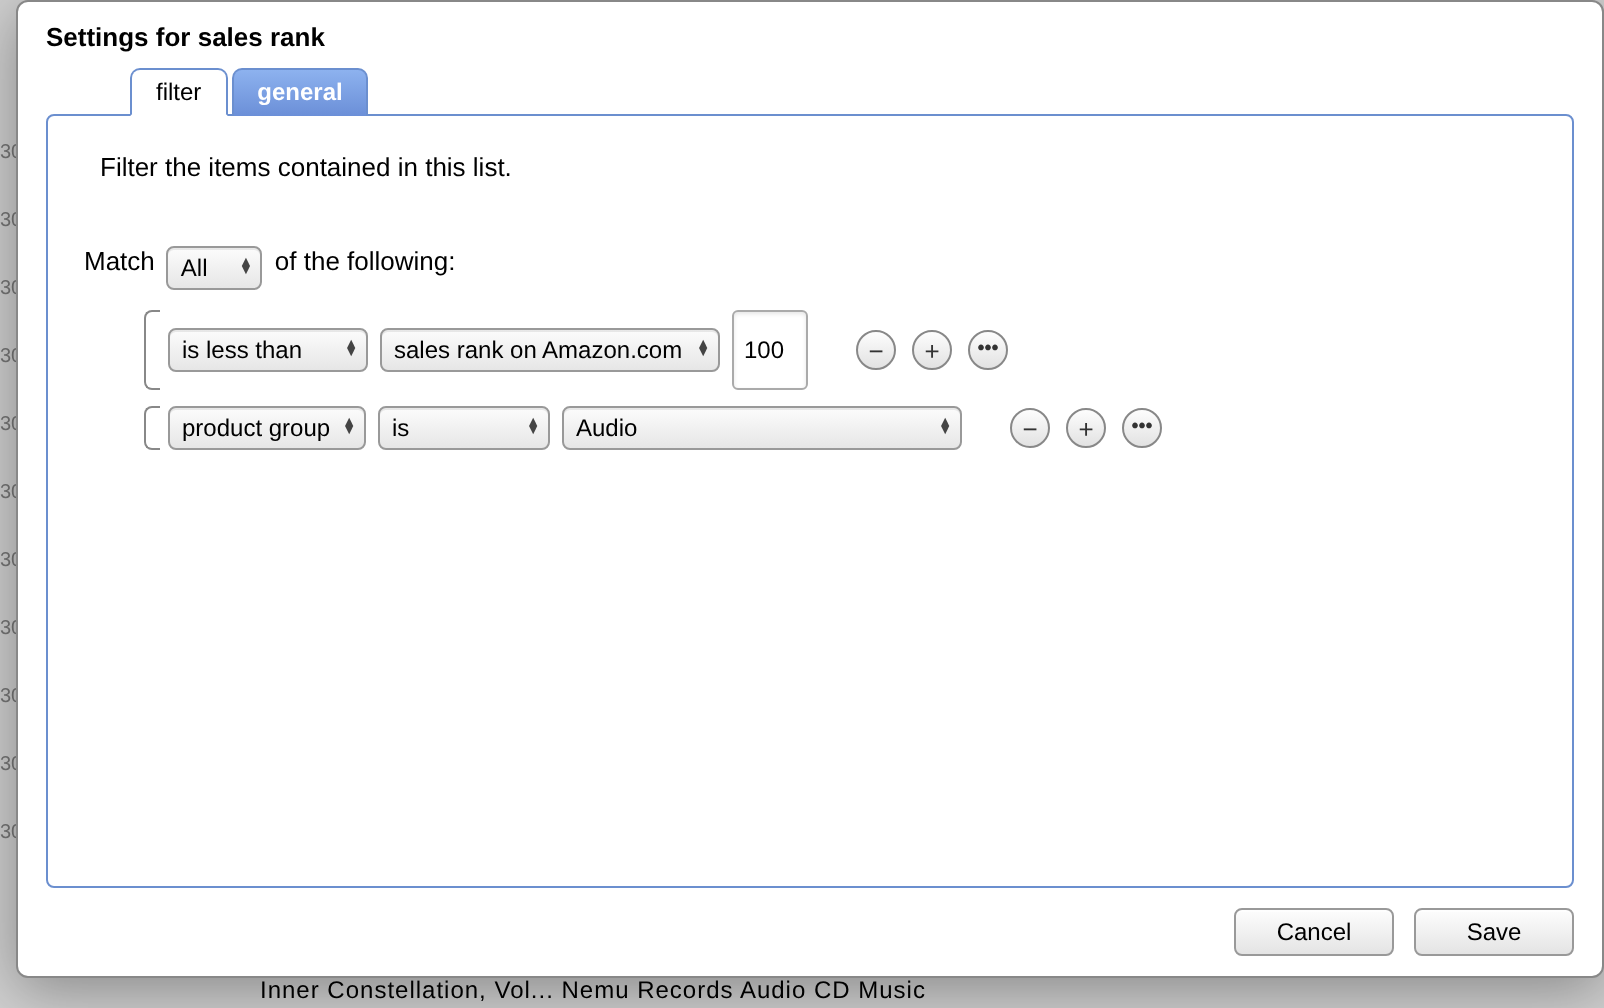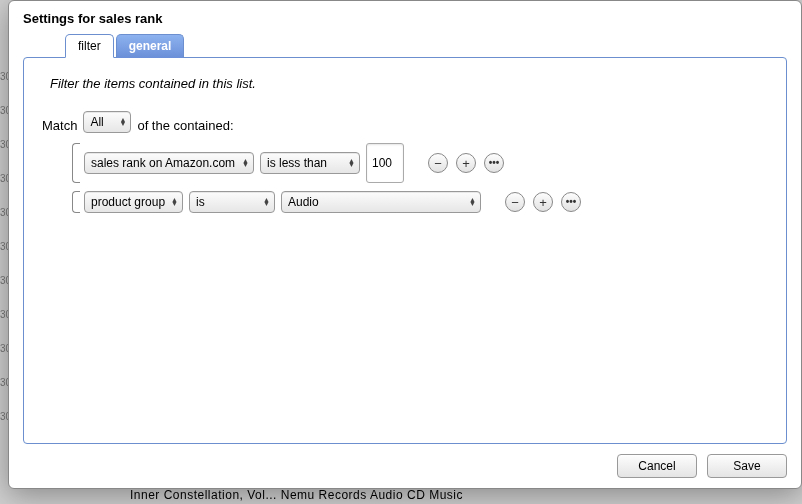--- a/index.html
+++ b/index.html
@@ -97,27 +97,26 @@
       border: 1px solid #6b8fcf;
       border-radius: 4px;
       border-top-left-radius: 4px;
       padding: 18px 18px 12px 18px;
       background: #fff;
       margin-top: 0;
       min-height: 360px;
     }
     .intro {
       font-size: 13px;
-      margin-bottom: 20px;
+      margin-bottom: 32px;
       margin-left: 8px;
-      font-style: italic;
     }
     .match-line {
       display: flex;
-      align-items: flex-end;
+      align-items: flex-start;
       gap: 6px;
       margin-bottom: 10px;
       font-size: 13px;
     }
     .rules {
       display: flex;
       flex-direction: column;
       gap: 8px;
       margin-left: 30px;
     }
@@ -226,33 +225,33 @@
 
     <div class="tab-panel">
       <div class="intro">Filter the items contained in this list.</div>
 
       <div class="match-line">
         <span>Match</span>
         <div class="select" style="min-width:48px">
           <span>All</span>
           <span class="caret">▲<br>▼</span>
         </div>
-        <span>of the contained:</span>
+        <span>of the following:</span>
       </div>
 
       <div class="rules">
 
         <div class="rule">
           <div class="bracket"></div>
+          <div class="select" style="min-width:100px">
+            <span>is less than</span>
+            <span class="caret">▲<br>▼</span>
+          </div>
           <div class="select" style="min-width:170px">
             <span>sales rank on Amazon.com</span>
-            <span class="caret">▲<br>▼</span>
-          </div>
-          <div class="select" style="min-width:100px">
-            <span>is less than</span>
             <span class="caret">▲<br>▼</span>
           </div>
           <input class="textfield" style="width: 38px;" value="100">
           <div class="gap"></div>
           <div class="circle-btn">
             <span>−</span>
           </div>
           <div class="circle-btn">
             <span>+</span>
           </div>

